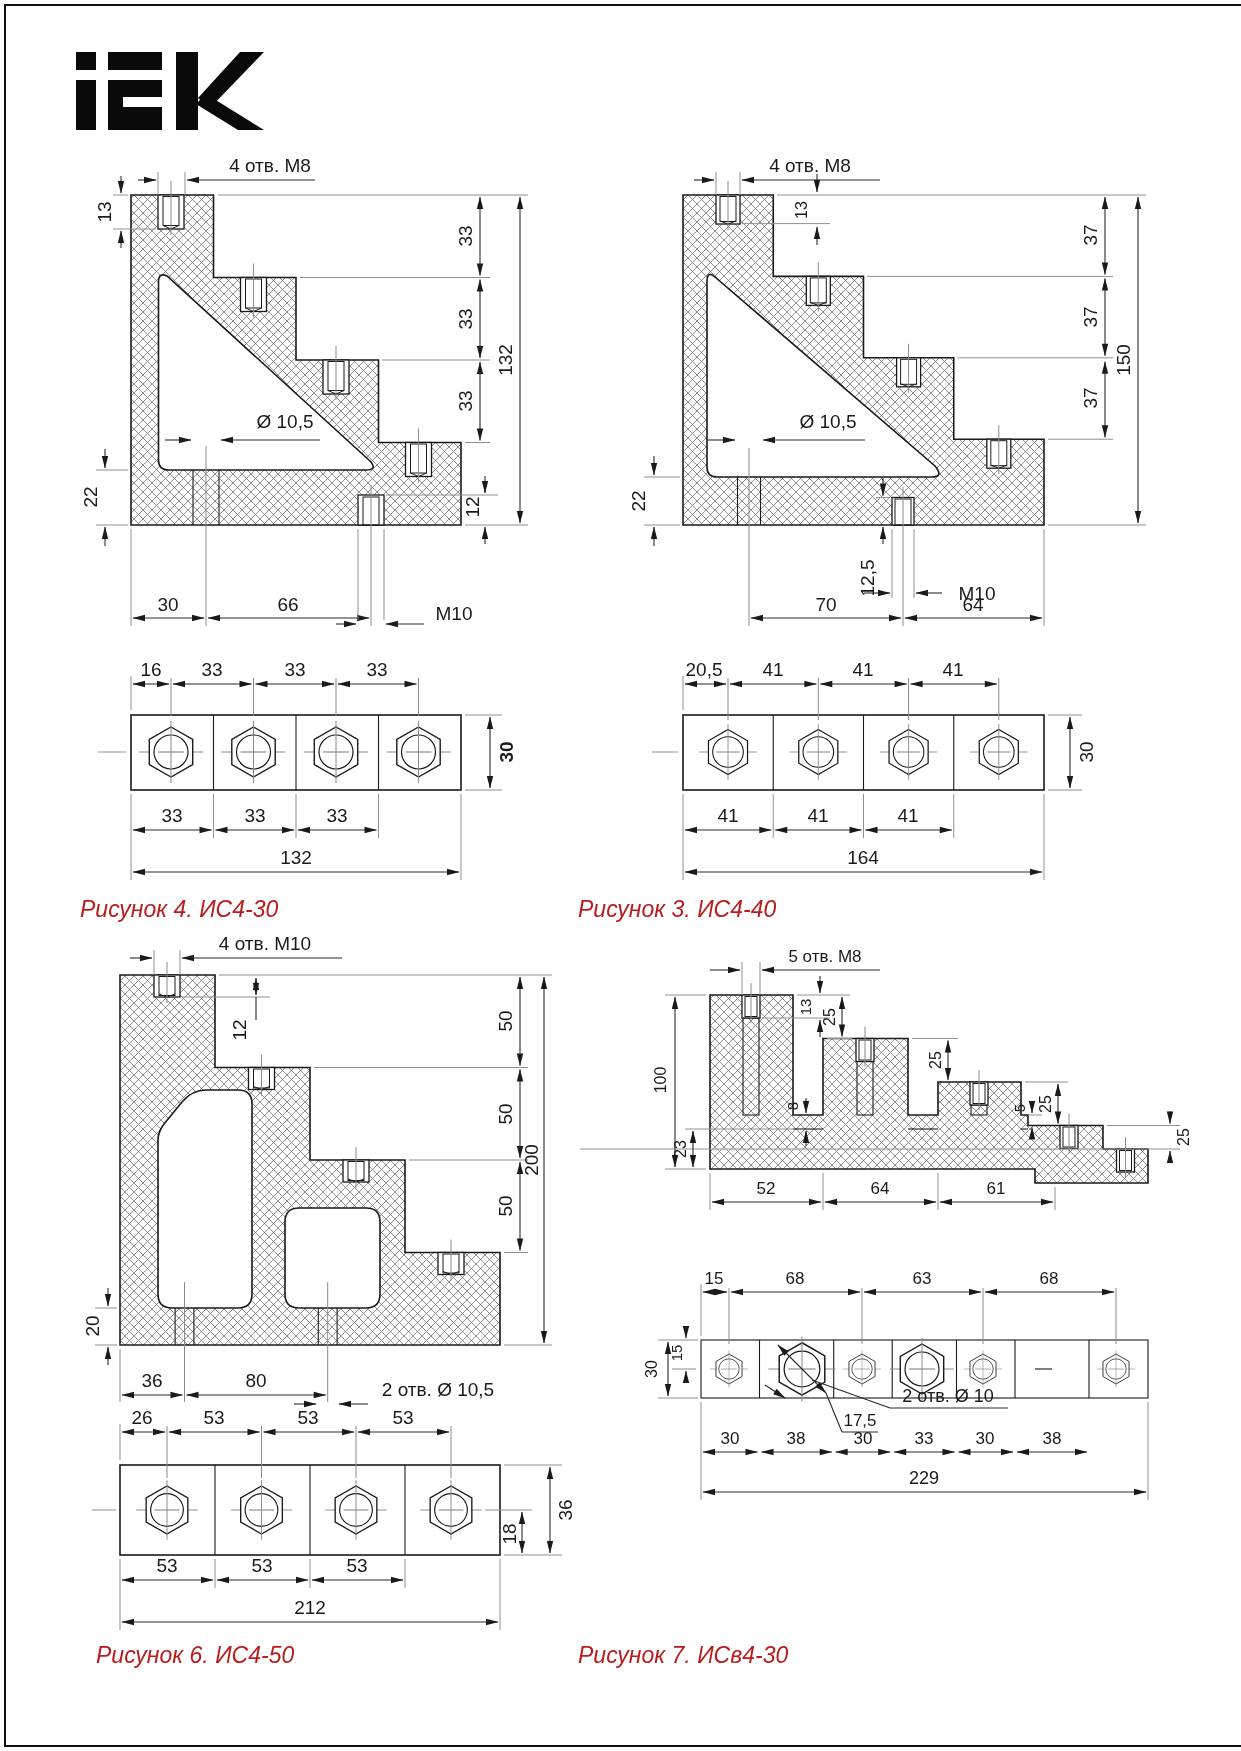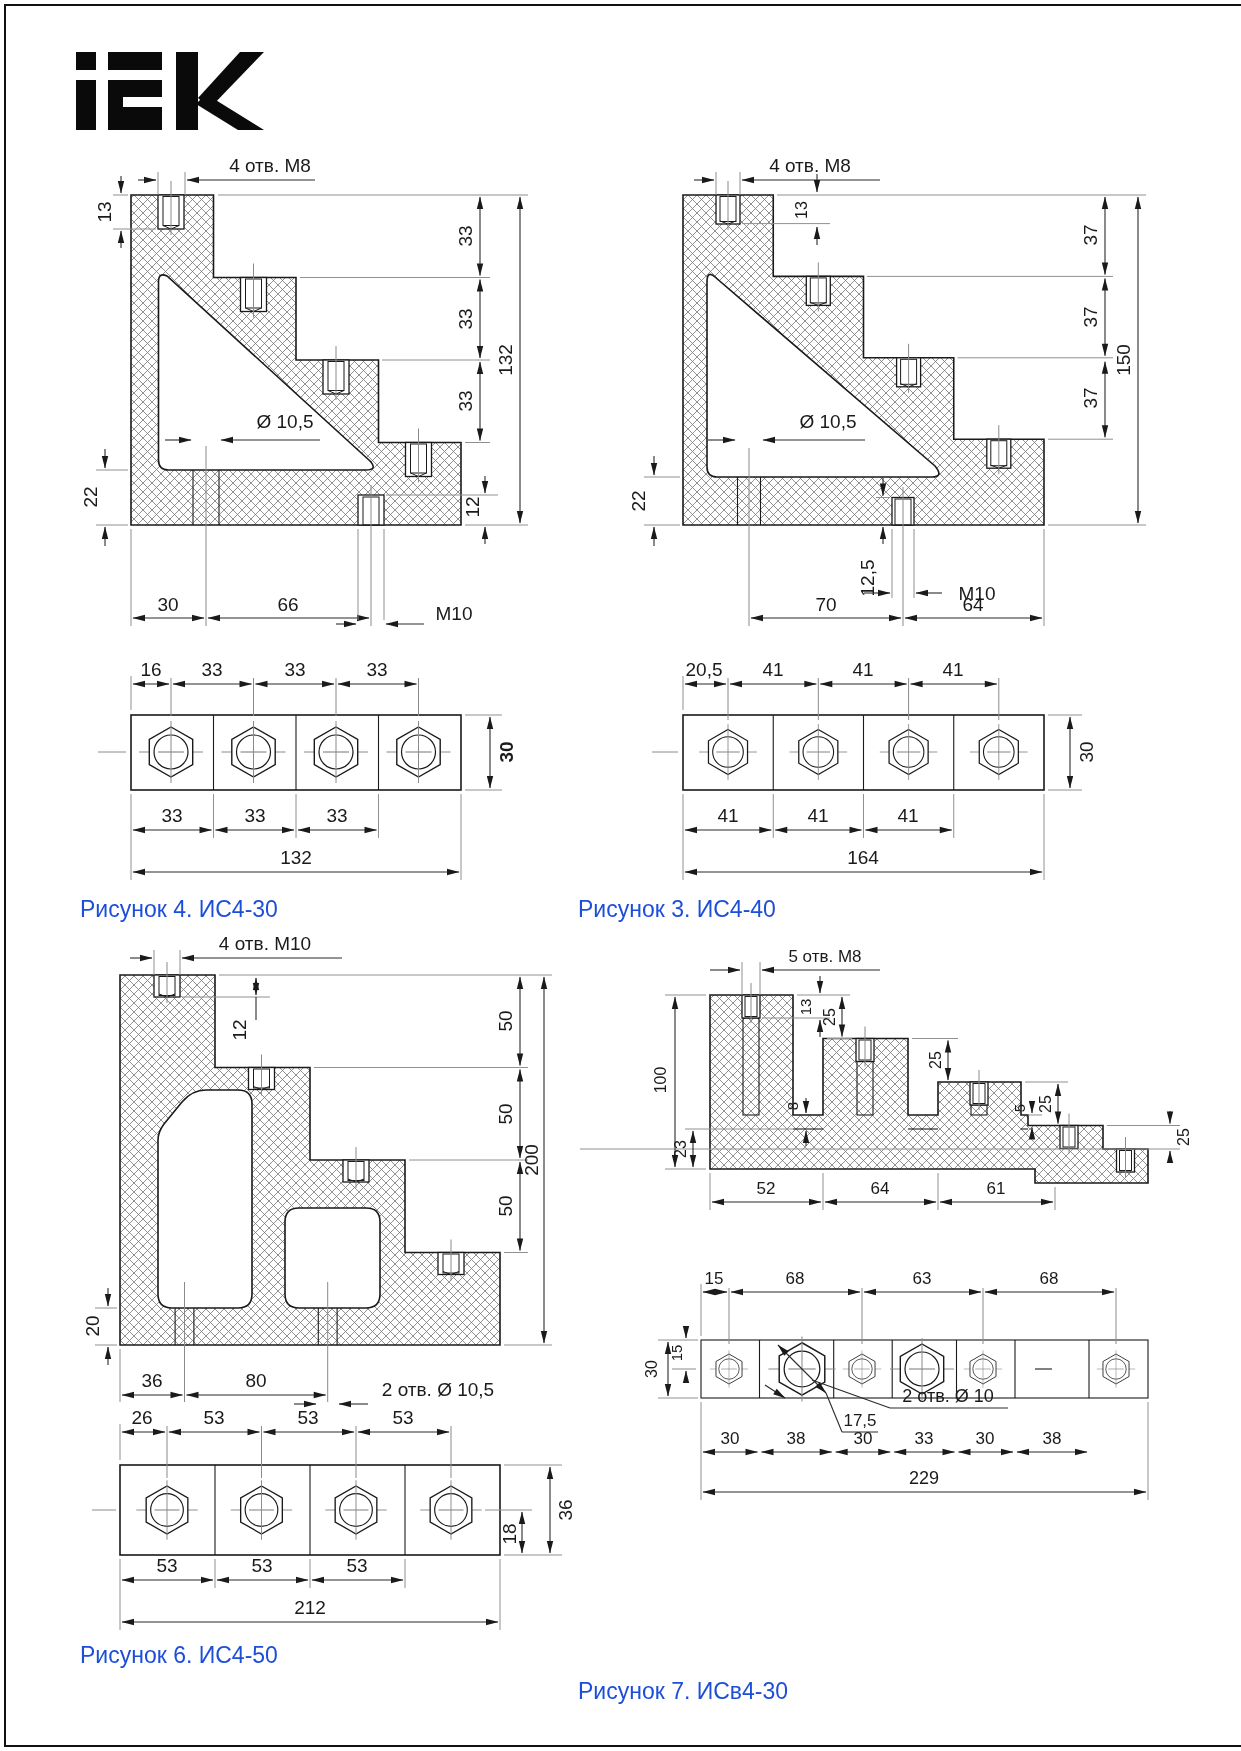--- a/index.html
+++ b/index.html
@@ -2,21 +2,21 @@
 <html><head>
 <meta charset="utf-8">
 <style>
   html,body{margin:0;padding:0;background:#e8e8e8;}
   .page{position:relative;width:1241px;height:1751px;background:#ffffff;overflow:hidden;
         font-family:"Liberation Sans","DejaVu Sans",sans-serif;padding-left:10px;}
   .frame{position:absolute;left:4px;top:4px;right:4px;bottom:4px;border:2px solid #111;}
   .logo{position:absolute;left:74px;top:52px;}
   svg{position:absolute;overflow:visible;}
   svg text{font-family:"Liberation Sans","DejaVu Sans",sans-serif;font-size:19px;fill:#1a1a1a;text-anchor:middle;}
-  .caption{position:absolute;font-size:23px;color:#1d4ed8;}
+  .caption{position:absolute;font-size:23px;color:#b91c1c;font-style:italic;}
   .ol{stroke:#1a1a1a;stroke-width:1.6;}
   .dim{stroke:#2a2a2a;stroke-width:1.1;fill:none;}
   .ext{stroke:#909090;stroke-width:1;fill:none;}
   .cl{stroke:#8a8a8a;stroke-width:1;fill:none;}
   .hole-o{fill:#fff;stroke:#1a1a1a;stroke-width:1.3;}
   .hole-i{fill:none;stroke:#1a1a1a;stroke-width:1;}
   .thin{stroke:#1a1a1a;stroke-width:1.1;fill:none;}
 </style>
 </head>
 <body>
@@ -557,15 +557,15 @@
       <text x="344" y="504" style="font-size:17px">33</text>
       <line x1="378.5" y1="512" x2="433" y2="512" class="dim" marker-start="url(#ar)" marker-end="url(#ar)"></line>
       <text x="405" y="504" style="font-size:17px">30</text>
       <line x1="437" y1="512" x2="507" y2="512" class="dim" marker-start="url(#ar)" marker-end="url(#ar)"></line>
       <text x="472" y="504" style="font-size:17px">38</text>
       <line x1="123" y1="552" x2="566" y2="552" class="dim" marker-start="url(#ar)" marker-end="url(#ar)"></line>
       <text x="344" y="544" style="font-size:18px">229</text>
     </g>
   </svg>
 
-  <div class="caption" style="left:80px;top:1642px;">Рисунок 6. ИС4-50</div>
-  <div class="caption" style="left:578px;top:1642px;margin-top:36px;">Рисунок 7. ИСв4-30</div>
+  <div class="caption" style="left:96px;top:1642px;">Рисунок 6. ИС4-50</div>
+  <div class="caption" style="left:578px;top:1642px;">Рисунок 7. ИСв4-30</div>
 </div>
 
 </body></html>

